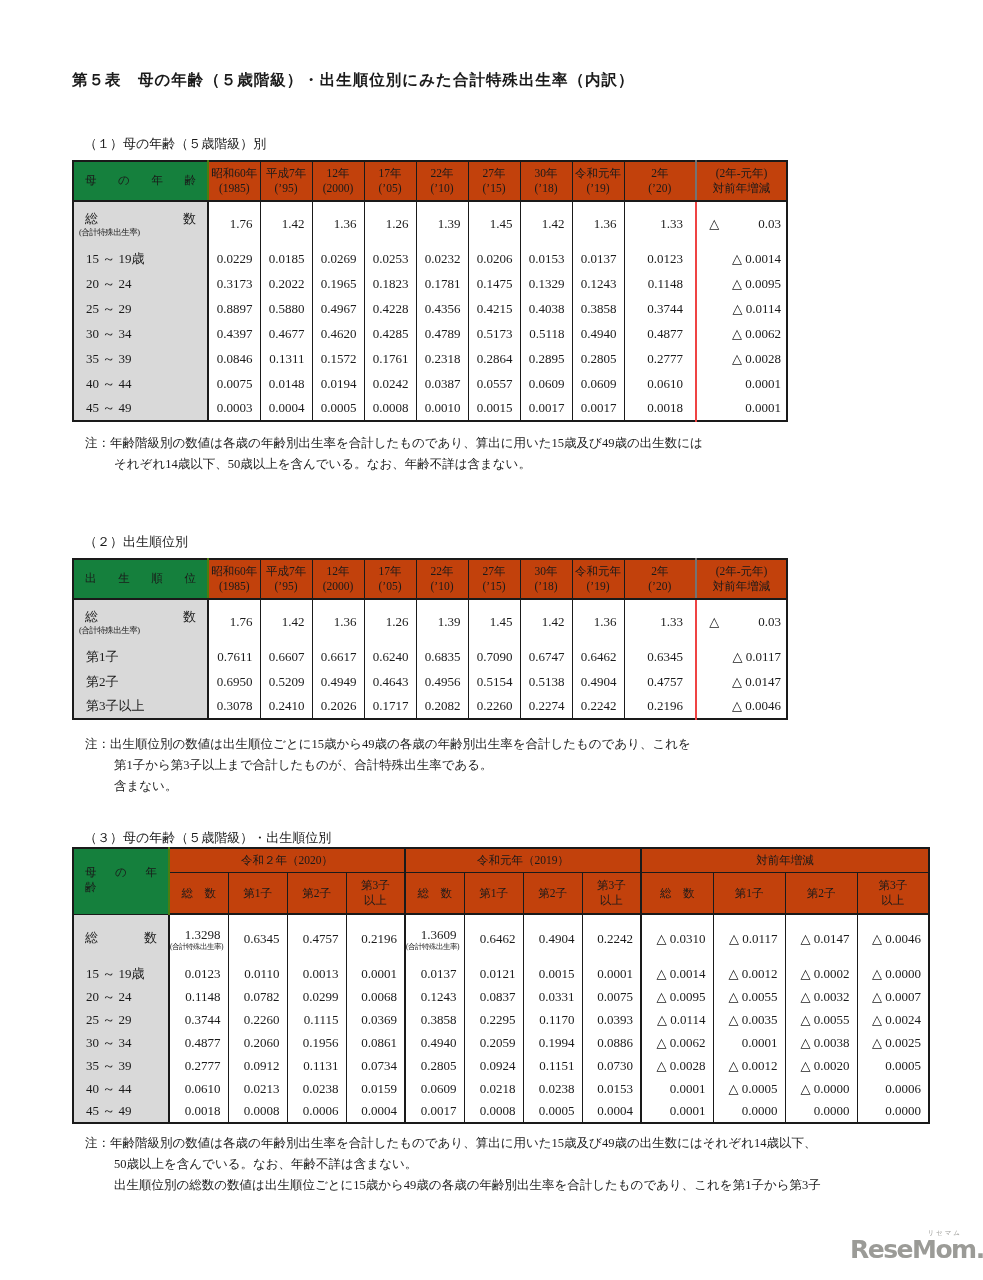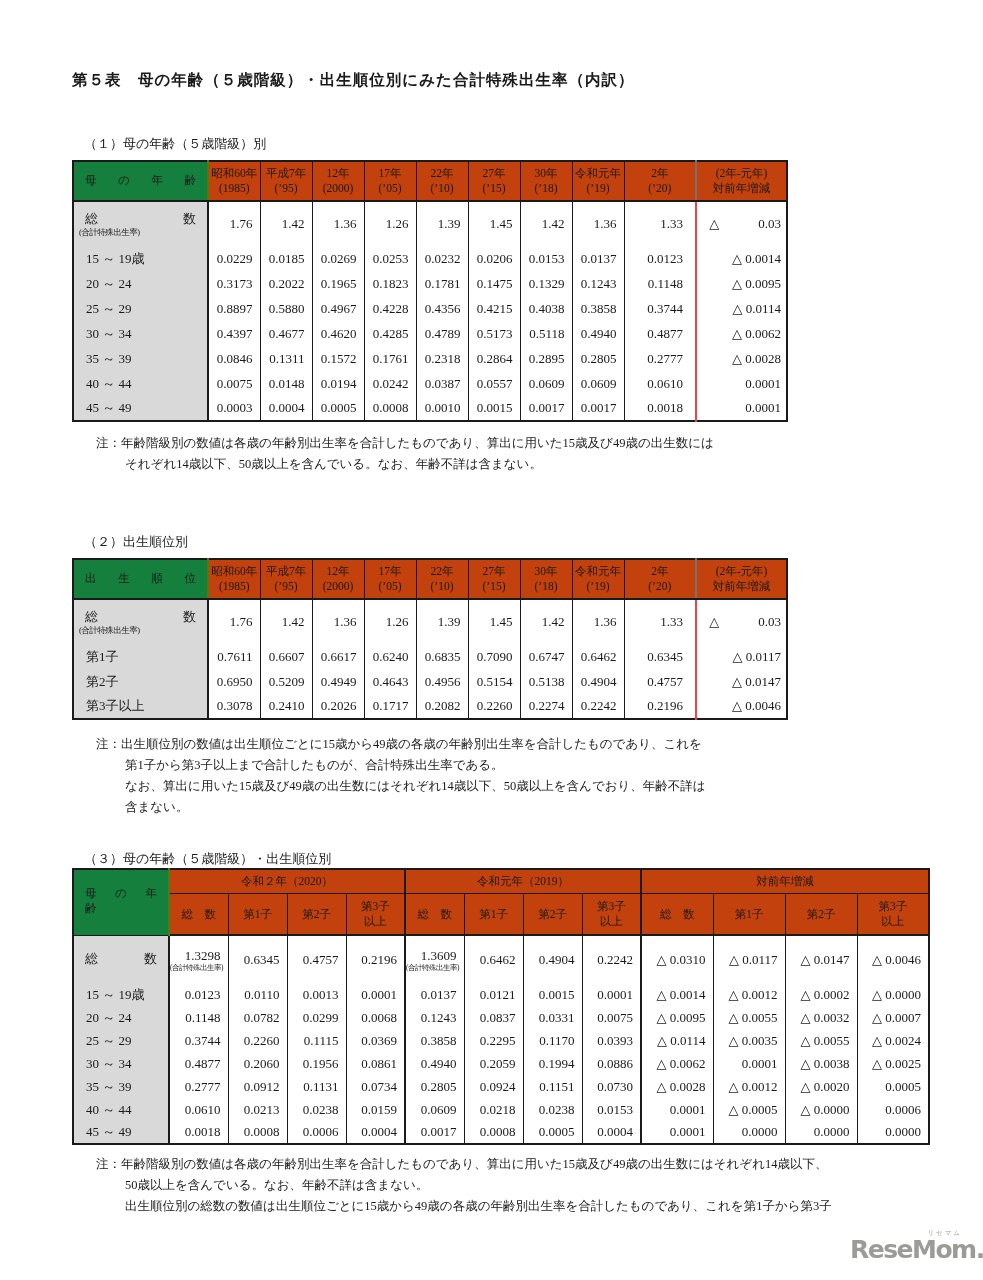--- a/index.html
+++ b/index.html
@@ -37,21 +37,21 @@
 
   .xtable thead tr.gr { height:24px; }
   .xtable thead tr.sh { height:42px; }
   .xtable thead tr.gr th { border-bottom:1px solid #1a1a1a; }
   .xtable thead tr.sh th { border-bottom:2px solid #1a1a1a; white-space:pre-line; line-height:1.25; }
   .xtable tbody tr { height:23px; }
   .xtable tbody tr.tall { height:48px; }
   .xtable .gs { border-left:2px solid #1a1a1a; }
   .cell-sub { font-size:7.5px; letter-spacing:-0.5px; line-height:1.05; text-align:right; }
 
-  .note { font-size:12.5px; line-height:21px; margin-left:24px; margin-top:11px; padding-left:29px; white-space:nowrap; }
+  .note { font-size:12.5px; line-height:21px; margin-left:13px; margin-top:11px; padding-left:29px; white-space:nowrap; }
   .note .first { text-indent:-29px; }
   #n2 { margin-top:14px; }
   #n3 { margin-top:9px; }
 
   .logo { position:absolute; left:850px; top:1230px; width:128px; text-align:right; color:#9b9b97; }
   .logo .kana { display:block; font-family:"DejaVu Sans","Liberation Sans",sans-serif; font-size:6.5px; letter-spacing:2px; padding-right:16px; line-height:1; }
   .logo .word { font-family:"DejaVu Sans","Liberation Sans",sans-serif; font-weight:bold; font-size:25px; letter-spacing:-1.5px; line-height:1; }
 </style>
 </head>
 <body>
@@ -375,21 +375,20 @@
             <td class="num">0.2274</td>
             <td class="num">0.2242</td>
             <td class="num c9">0.2196</td>
             <td class="num diffcol">△ 0.0046</td>
           </tr>
         </tbody>
       </table>
     <div class="note" id="n2">
         <div class="ln first">注：出生順位別の数値は出生順位ごとに15歳から49歳の各歳の年齢別出生率を合計したものであり、これを</div>
         <div class="ln">第1子から第3子以上まで合計したものが、合計特殊出生率である。</div>
-        <div class="ln">なお、算出に用いた15歳及び49歳の出生数にはそれぞれ14歳以下、50歳以上を含んでおり、年齢不詳は</div>
         <div class="ln">含まない。</div>
       </div>
   </div>
 
   <div class="sec" id="sec3">
     <div class="sec-title">（３）母の年齢（５歳階級）・出生順位別</div>
     <table class="xtable" id="t3">
         <colgroup>
           <col style="width: 96px;">
           <col style="width: 59px;">

